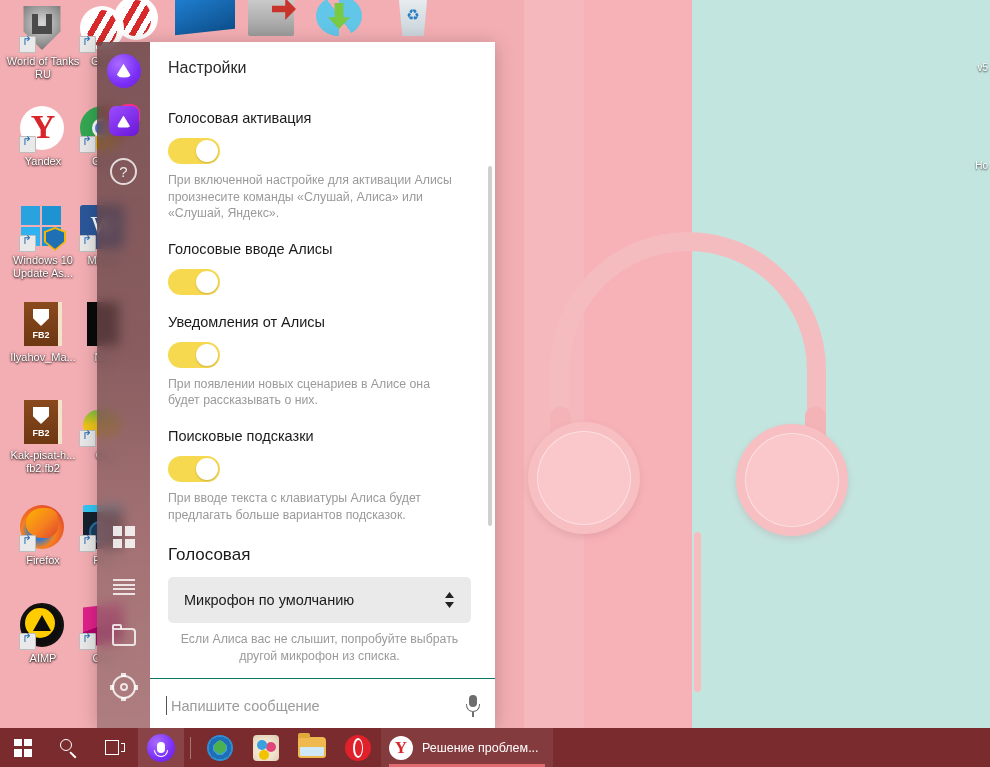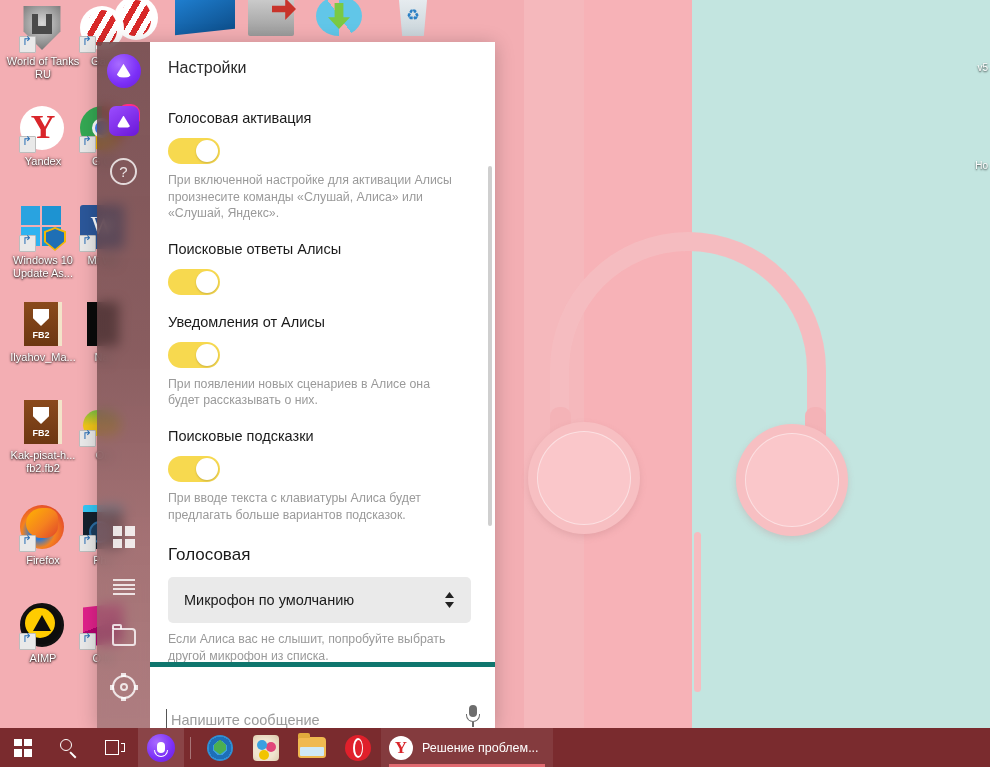--- a/index.html
+++ b/index.html
@@ -227,27 +227,27 @@
       background:#f7d94f; position:relative; cursor:pointer; }
   .toggle .knob { position:absolute; right:2px; top:2px; width:22px; height:22px;
       border-radius:50%; background:#fff; box-shadow:0 1px 2px rgba(0,0,0,.18); }
 
   .section-title { font-size:17px; color:#1a1a1a; margin:22px 0 12px 0; }
   .select-box { height:46px; background:#eaeaea; border-radius:5px;
       display:flex; align-items:center; justify-content:space-between;
       padding:0 16px; font-size:14.5px; color:#1a1a1a; cursor:pointer; }
   .spinner { display:flex; flex-direction:column; gap:3px; align-items:center;
       color:#222; font-size:8px; line-height:6px; }
-  .select-desc { margin-top:8px; font-size:12.3px; line-height:16.6px; color:#9a9a9a; }
+  .select-desc { margin-top:8px; font-size:12.3px; line-height:16.6px; color:#9a9a9a;text-align:center; }
 
   #panel-scrollbar { position:absolute; right:3px; top:72px; width:4px; height:360px;
       background:#cfcfcf; border-radius:2px; }
 
-  #alice-input { flex:0 0 45px; height:45px; border-top:5px solid #0f766e;
-      display:flex; align-items:flex-end; padding:16px 14px 0 16px; }
+  #alice-input { flex:0 0 45px; height:45px; border-top:1px solid #0f766e;
+      display:flex; align-items:center; padding:4px 14px 0 16px; }
   #alice-input .caret { width:1px; height:19px; background:#555; margin-right:4px; }
   #alice-input .ph { flex:1 1 auto; font-size:14.5px; color:#9b9b9b; }
   .mic-ico { width:16px; height:24px; position:relative; flex:0 0 auto; }
   .mic-ico .cap { position:absolute; left:4px; top:1px; width:8px; height:12px;
       border-radius:4px; background:#6d6d6d; }
   .mic-ico .arc { position:absolute; left:1px; top:10px; width:14px; height:8px;
       border:1.6px solid #6d6d6d; border-top:none; border-radius:0 0 8px 8px;
       box-sizing:border-box; }
   .mic-ico .stem { position:absolute; left:7px; top:18px; width:1.6px; height:5px;
       background:#6d6d6d; }
@@ -516,21 +516,21 @@
               <div class="toggle">
                 <div class="knob"></div>
               </div>
             </div>
             <div class="setting-desc">При включенной настройке для активации Алисы произнесите команды «Слушай, Алиса» или «Слушай, Яндекс».</div>
           </div>
 
 
           <div class="setting">
             <div class="setting-head">
-              <div class="setting-title">Поисковые ответы Алисы</div>
+              <div class="setting-title">Голосовые вводе Алисы</div>
               <div class="toggle">
                 <div class="knob"></div>
               </div>
             </div>
           </div>
 
           <div class="setting">
             <div class="setting-head">
               <div class="setting-title">Уведомления от Алисы</div>
               <div class="toggle">

